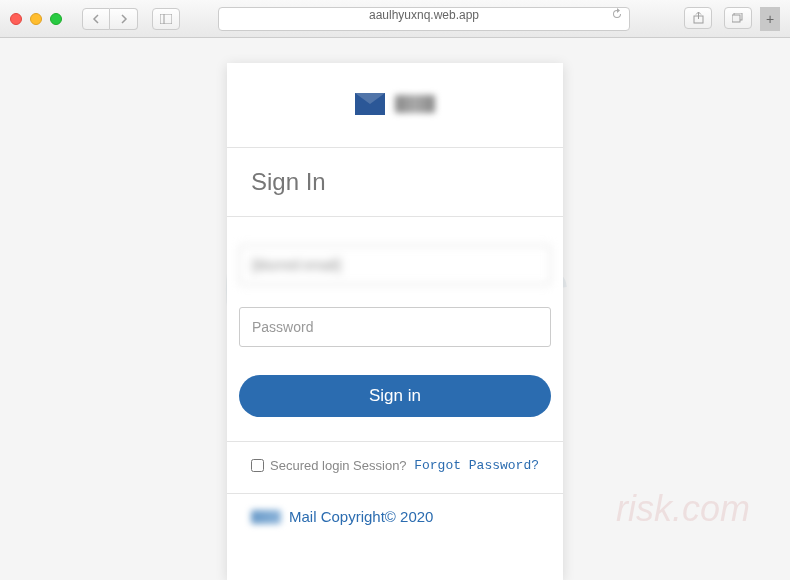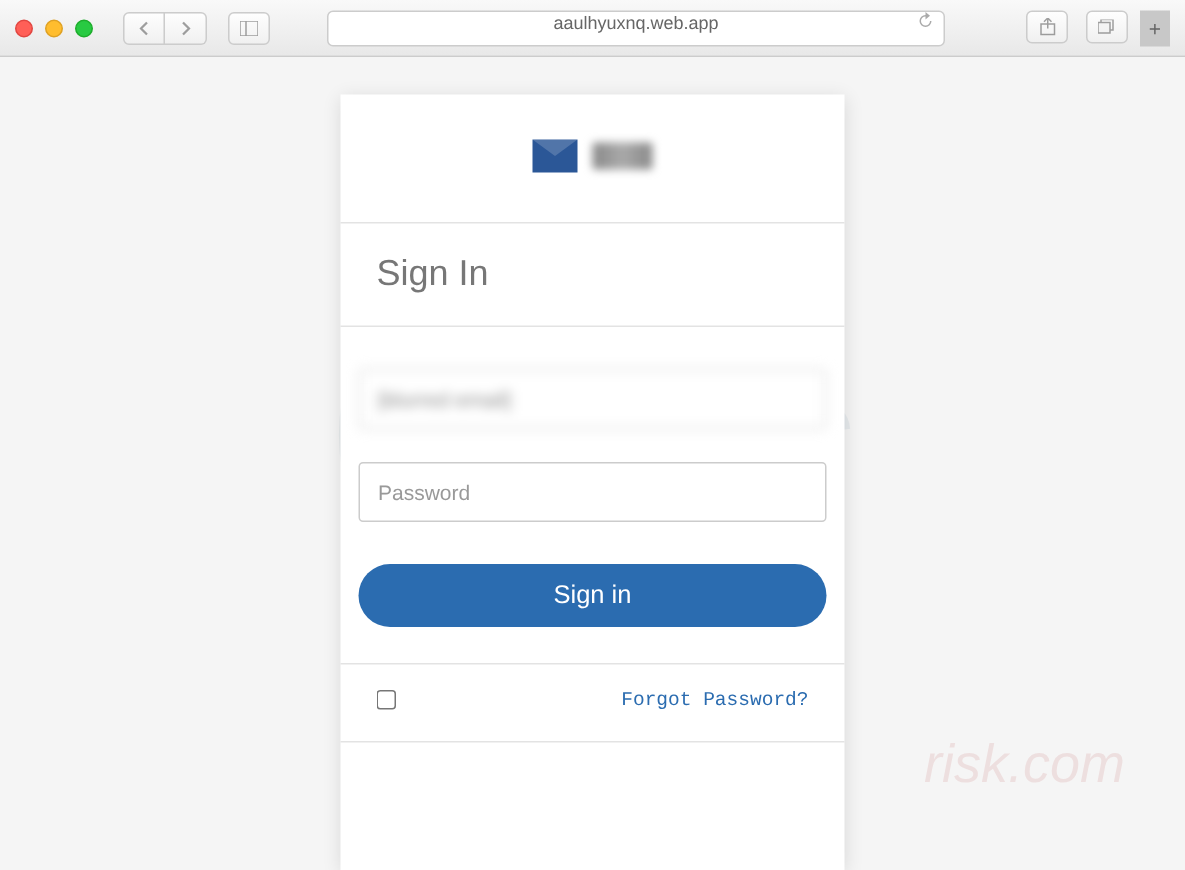--- a/index.html
+++ b/index.html
@@ -125,18 +125,23 @@
     <div class="divider"></div>
     <div class="form-area">
       <input class="field blurred-value" type="text" value="[blurred email]" style="">
       <input class="field" type="password" placeholder="Password" style="">
       <button class="signin-btn">Sign in</button>
     </div>
     <div class="divider"></div>
     <div class="options-row">
       <label class="secured">
         <input type="checkbox" style="">
+        <span>Secured login Session?</span>
       </label>
       <a class="forgot">Forgot Password?</a>
     </div>
     <div class="divider"></div>
+    <div class="footer">
+      <span class="footer-blur"></span>
+      <span>Mail Copyright© 2020</span>
+    </div>
   </div>
 </div>
 
 </body></html>

